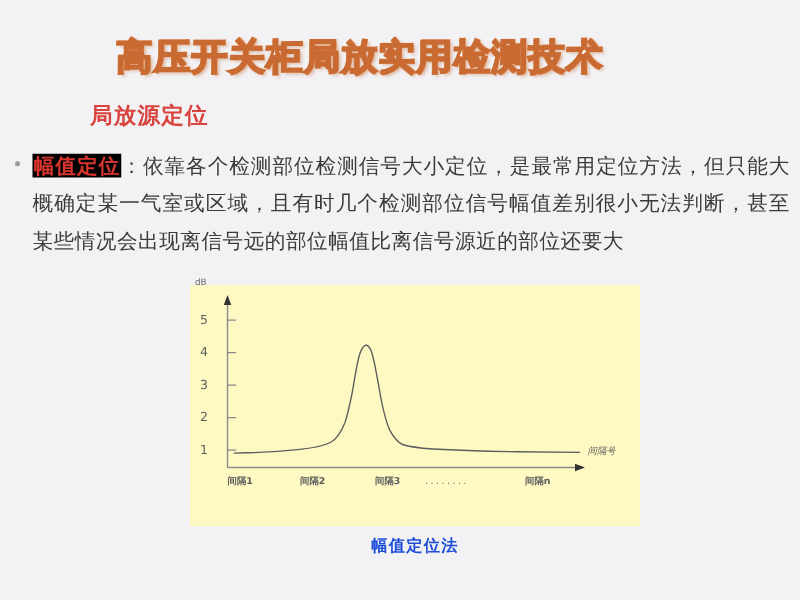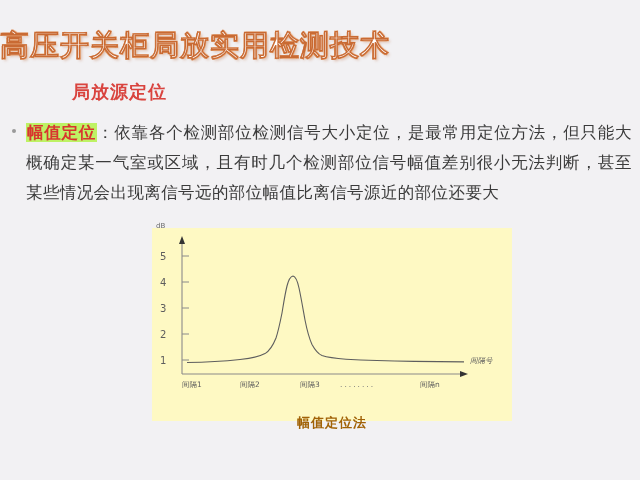--- a/index.html
+++ b/index.html
@@ -14,34 +14,35 @@
     overflow: hidden;
     position: relative;
   }
 
   
   .slide-title {
     position: absolute;
     left: 0;
     top: 26px;
     width: 440px;
-    text-align: left;
+    text-align: right;
     font-size: 29px;
-    font-weight: normal;
+    font-weight: bold;
     letter-spacing: 1px;
     color: #ffffff;
     -webkit-text-stroke: 1.4px #c96a33;
     text-shadow:
        1px 1px 0 #e8a97a,
       -1px 1px 0 #d98a52,
        1px -1px 0 #eebb95,
        2px 2px 3px rgba(180,90,40,0.45);
     background: linear-gradient(180deg,#fdf2e6 0%,#f7d9bb 45%,#e9a473 100%);
     -webkit-background-clip: text;
     white-space: nowrap;
+    padding-left: 43px;
   }
 
   
   .slide-subtitle {
     position: absolute;
     left: 72px;
     top: 80px;
     font-size: 18px;
     font-weight: bold;
     color: #d9443f;
@@ -69,21 +70,21 @@
     padding-left: 18px;
     font-size: 16.5px;
     line-height: 30px;
     color: #3b3b3b;
     text-align: justify;
     letter-spacing: 0.4px;
   }
   .kw {
     color: #d8352e;
     font-weight: bold;
-    background: #bef264;
+    background: #000000;
     padding: 0 1px;
   }
 
   
   .chart-card {
     position: absolute;
     left: 152px;
     top: 228px;
     width: 360px;
     height: 193px;
@@ -106,20 +107,21 @@
     left: 8px;
     font-size: 10px;
     color: #5d5d5d;
   }
   .x-tick-label {
     position: absolute;
     top: 152px;
     font-size: 7.5px;
     color: #5d5d5d;
     white-space: nowrap;
+    font-weight: bold;
   }
   .x-dots {
     position: absolute;
     top: 152px;
     left: 188px;
     font-size: 7.5px;
     letter-spacing: 2px;
     color: #777;
   }
   .x-axis-title {
@@ -132,25 +134,25 @@
     font-style: italic;
   }
   .chart-svg {
     position: absolute;
     left: 0;
     top: 0;
   }
   .chart-caption {
     position: absolute;
     left: 152px;
-    top: 414px;
+    top: 428px;
     width: 360px;
     text-align: center;
     font-size: 13px;
-    color: #a16207;
+    color: #1d4ed8;
     font-weight: bold;
     letter-spacing: 1px;
   }
 </style>
 </head>
 <body>
 
 <div class="slide-title">高压开关柜局放实用检测技术</div>
 
 <div class="slide-subtitle">局放源定位</div>

